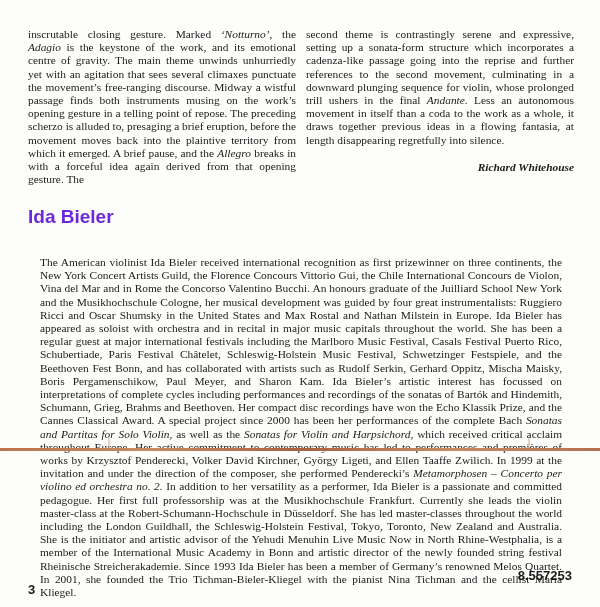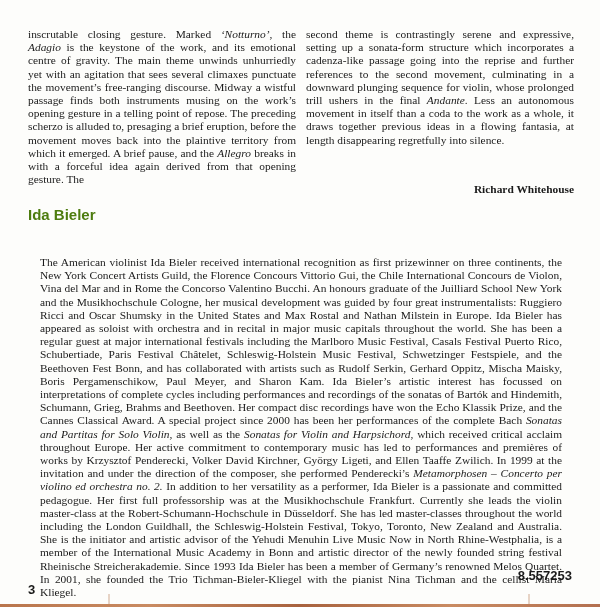--- a/index.html
+++ b/index.html
@@ -3,35 +3,36 @@
 <meta charset="utf-8">
 <style>
   html, body { margin: 0; padding: 0; }
   body {
     width: 600px; height: 607px; overflow: hidden;
     background: #fdfdfb;
     font-family: "Liberation Serif", serif;
     color: #1a1a1a;
     position: relative;
   }
-  .page { position: absolute; left: 0; top: 0; width: 600px; height: 607px; }
+  .page { position: absolute; left: 0; top: 0; width: 600px; height: 451px; }
   .cols {
     position: absolute; left: 28px; top: 28px; width: 546px;
     display: flex; justify-content: space-between;
   }
   .col { width: 268px; font-size: 11.4px; line-height: 13.2px; text-align: justify; }
   .col p { margin: 0; }
   .sig {
     text-align: right; font-weight: bold; font-size: 11.4px;
-    margin-top: 36px;
+    margin-top: 14px;
+    font-style: italic;
   }
   .heading {
     position: absolute; left: 28px; top: 206px;
     font-family: "Liberation Sans", sans-serif; font-weight: bold;
-    font-size: 15px; color: #4d7c0f;
+    font-size: 19px; color: #6d28d9;
   }
   .bio {
     position: absolute; left: 28px; top: 244px; width: 546px;
     font-size: 11.4px; line-height: 13.2px; text-align: justify;
   }
   .bio p { margin: 12px; }
   .footer-left {
     position: absolute; left: 28px; top: 582px;
     font-family: "Liberation Sans", sans-serif; font-weight: bold; font-size: 13px;
   }

